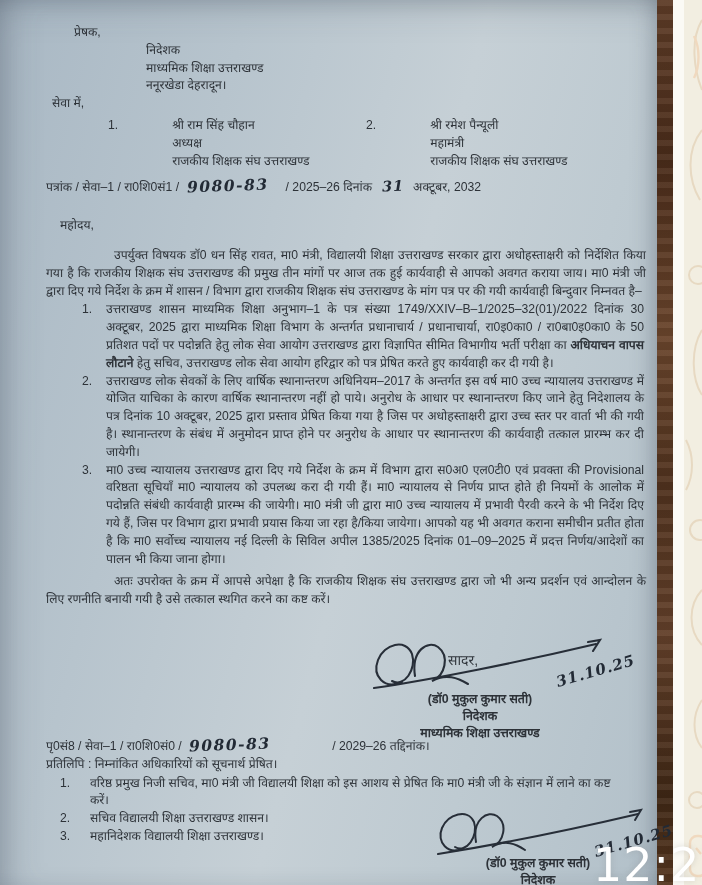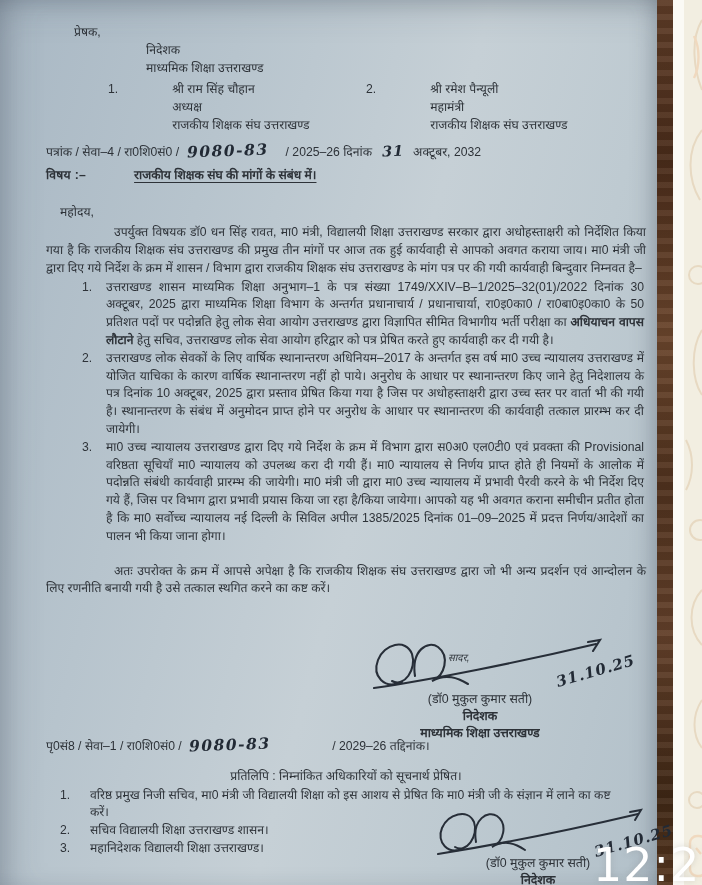--- a/index.html
+++ b/index.html
@@ -29,48 +29,48 @@
   .hw{display:inline-block;font-family:"DejaVu Serif","Liberation Serif",serif;
       font-style:italic;font-weight:700;color:#222a35;transform:rotate(-2deg);}
   .hw.num{font-size:15.5px;letter-spacing:1.5px;margin:0 14px 0 4px;}
   .hw.day{font-size:14.5px;letter-spacing:1px;margin:0 6px;}
 
   .subject-line{margin-top:5px;display:flex;gap:26px;}
   .subject-label{font-weight:700;letter-spacing:.3px;}
   .subject-text{font-weight:700;text-decoration:underline;text-underline-offset:3px;margin-left:22px;}
 
   .salutation{margin-top:20px;margin-left:14px;}
-  .para{ text-align:justify;text-indent:68px;margin-top:2px;width:600px;}
+  .para{ text-align:justify;text-indent:68px;margin-top:12px;width:600px;}
   ol.points{margin:1px 0 0 0;padding:0;}
   ol.points li{display:grid;grid-template-columns:24px 1fr;margin-left:36px;width:562px;}
   ol.points li .li-num{text-align:left;}
   ol.points li .li-text{text-align:justify;}
-  .closing{text-align:justify;text-indent:68px;width:600px;margin-top:17px;}
+  .closing{text-align:justify;text-indent:68px;width:600px;margin-top:5px;}
   .bold{font-weight:700;}
 
   
   .sign1{position:absolute;left:330px;top:636px;width:300px;text-align:center;z-index:3;}
   .sign2{position:absolute;left:408px;top:806px;width:260px;text-align:center;z-index:3;}
-  .regards{position:absolute;left:118px;top:14px;font-size:10px;color:#30363c;font-style:italic;}
+  .regards{position:absolute;left:118px;top:14px;font-size:14px;color:#30363c;}
   .scrawl{position:relative;height:58px;}
   .scrawl svg{position:absolute;left:30px;top:0;}
   .sign2 .scrawl{height:52px;}
   .sign2 .scrawl svg{left:18px;}
   .sign-date{position:absolute;right:-6px;top:26px;transform:rotate(-16deg);
     font-family:"DejaVu Serif","Liberation Serif",serif;font-style:italic;font-weight:700;
     font-size:15px;color:#222a35;letter-spacing:1px;}
-  .sign-name{font-size:12.4px;font-weight:400;margin-top:-4px;}
+  .sign-name{font-size:12.4px;font-weight:700;margin-top:-4px;}
   .sign-title{font-size:12.4px;font-weight:700;}
   .sign-org{font-size:12.4px;font-weight:700;}
 
   
   .dispatch{position:absolute;left:46px;top:736px;width:600px;z-index:2;
     font-size:12.2px;line-height:17.8px;color:#2d3238;}
   .dispatch .ref2 .hw.num{margin-right:58px;}
-  .copy-label{margin-top:12px;text-align:center;}
+  .copy-label{margin-top:0;}
   ol.copies{margin:1px 0 0 0;padding:0;}
   ol.copies li{display:grid;grid-template-columns:30px 1fr;margin-left:14px;width:560px;}
 
   
   .wood{position:absolute;left:657px;top:0;width:16px;height:885px;
     background:linear-gradient(180deg,#5e3c27 0%,#4a2c1a 18%,#6a452c 38%,#50321e 55%,#63402a 72%,#3f2715 90%,#55361f 100%);}
   .wood::after{content:"";position:absolute;inset:0;
     background:repeating-linear-gradient(180deg,rgba(255,255,255,.05) 0 6px,rgba(0,0,0,.08) 6px 14px);}
   .gap-strip{position:absolute;left:673px;top:0;width:11px;height:885px;background:#fbfaf5;}
   .notebook{position:absolute;left:684px;top:0;width:18px;height:885px;background:#f2eee1;}
@@ -86,22 +86,24 @@
 
 <div class="scene">
 
   <div class="paper">
     <div class="content">
 
       <div class="from-label">प्रेषक,</div>
       <div class="from-block">
         <div>निदेशक</div>
         <div>माध्यमिक शिक्षा उत्तराखण्ड</div>
-      </div>
-
+        <div>ननूरखेडा देहरादून।</div>
+      </div>
+
+      <div class="to-label">सेवा में,</div>
 
       <div class="recipients">
         <div class="recipient first">
           <span>1.</span>
           <div class="lines">
             <div>श्री राम सिंह चौहान</div>
             <div>अध्यक्ष</div>
             <div>राजकीय शिक्षक संघ उत्तराखण्ड</div>
           </div>
         </div>
@@ -109,31 +111,27 @@
           <span>2.</span>
           <div class="lines">
             <div>श्री रमेश पैन्यूली</div>
             <div>महामंत्री</div>
             <div>राजकीय शिक्षक संघ उत्तराखण्ड</div>
           </div>
         </div>
       </div>
 
       <div class="ref-line">
-        <span>पत्रांक / सेवा–4 / रा0शि0सं0 /</span>
+        <span>पत्रांक / सेवा–1 / रा0शि0सं1 /</span>
         <span class="hw num">9080-83</span>
         <span>/ 2025–26 दिनांक</span>
         <span class="hw day">31</span>
         <span>अक्टूबर, 2032</span>
       </div>
 
-      <div class="subject-line">
-        <span class="subject-label">विषय :–</span>
-        <span class="subject-text">राजकीय शिक्षक संघ की मांगों के संबंध में।</span>
-      </div>
 
       <div class="salutation">महोदय,</div>
 
       <div class="para">उपर्युक्त विषयक डॉ0 धन सिंह रावत, मा0 मंत्री, विद्यालयी शिक्षा उत्तराखण्ड सरकार द्वारा अधोहस्ताक्षरी को निर्देशित किया गया है कि राजकीय शिक्षक संघ उत्तराखण्ड की प्रमुख तीन मांगों पर आज तक हुई कार्यवाही से आपको अवगत कराया जाय। मा0 मंत्री जी द्वारा दिए गये निर्देश के क्रम में शासन / विभाग द्वारा राजकीय शिक्षक संघ उत्तराखण्ड के मांग पत्र पर की गयी कार्यवाही बिन्दुवार निम्नवत है–</div>
 
       <ol class="points">
         <li>
           <span class="li-num">1.</span>
           <div class="li-text"><span>उत्तराखण्ड शासन माध्यमिक शिक्षा अनुभाग–1 के पत्र संख्या 1749/XXIV–B–1/2025–32(01)/2022 दिनांक 30 अक्टूबर, 2025 द्वारा माध्यमिक शिक्षा विभाग के अन्तर्गत प्रधानाचार्य / प्रधानाचार्या, रा0इ0का0 / रा0बा0इ0का0 के 50 प्रतिशत पदों पर पदोन्नति हेतु लोक सेवा आयोग उत्तराखण्ड द्वारा विज्ञापित सीमित विभागीय भर्ती परीक्षा का </span><span class="bold">अधियाचन वापस लौटाने</span><span> हेतु सचिव, उत्तराखण्ड लोक सेवा आयोग हरिद्वार को पत्र प्रेषित करते हुए कार्यवाही कर दी गयी है।</span></div>
         </li>

